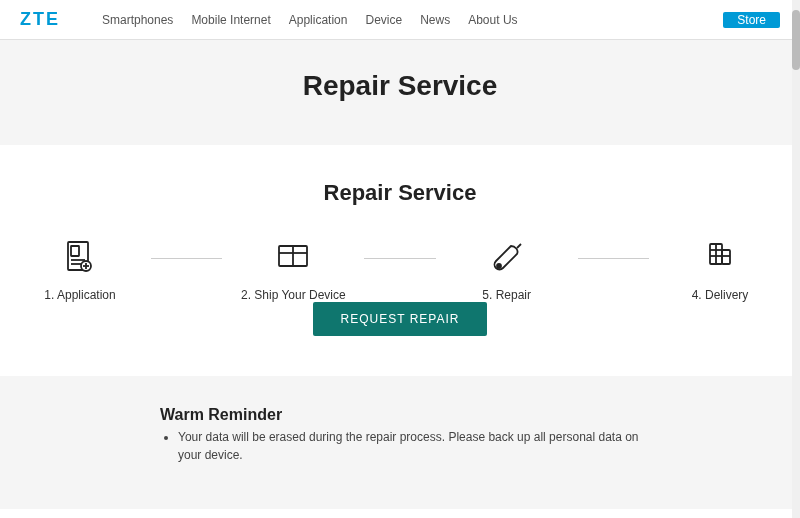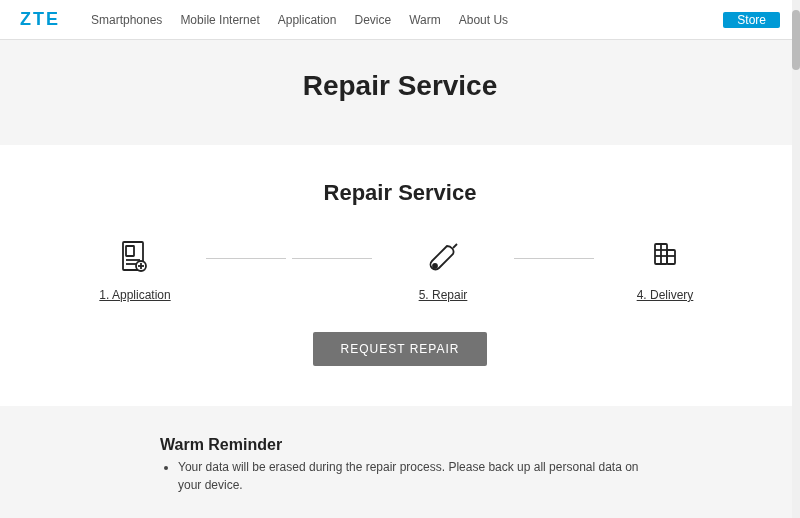--- a/index.html
+++ b/index.html
@@ -12,21 +12,21 @@
       height: 40px;
       padding: 0 20px;
       border-bottom: 1px solid #e0e0e0;
       background: #fff;
     }
     #logo {
       font-size: 18px;
       font-weight: bold;
       color: #009ad6;
       letter-spacing: 2px;
-      margin-right: 31px;
+      margin-right: 42px;
     }
     #nav {
       display: flex;
       gap: 18px;
       flex: 1;
       align-items: flex-end;
     }
     .nav-item {
       font-size: 12px;
       color: #555;
@@ -70,23 +70,21 @@
       font-size: 22px;
       font-weight: bold;
       color: #222;
       margin-bottom: 30px;
     }
     #steps-container {
       display: flex;
       justify-content: center;
       align-items: flex-start;
       gap: 16px;
-      margin-bottom: 30px;
       position: relative;
-      text-decoration: underline;
     }
     .step {
       display: flex;
       flex-direction: column;
       align-items: center;
       width: 120px;
       position: relative;
     }
     .step-icon {
       width: 44px;
@@ -110,21 +108,21 @@
       flex: 1;
       height: 1px;
       background: #ccc;
       margin-top: 22px;
       max-width: 80px;
       align-self: flex-start;
       margin-left: -5px;
       margin-right: -5px;
     }
     #request-btn {
-      background: #737373;
+      background: #0f766e;
       color: #fff;
       border: none;
       padding: 10px 28px;
       font-size: 12px;
       cursor: pointer;
       letter-spacing: 1px;
       border-radius: 2px;
     }
 
     
@@ -170,21 +168,21 @@
 </head>
 <body>
 
 <div id="header">
   <div id="logo">ZTE</div>
   <nav id="nav">
     <a class="nav-item">Smartphones</a>
     <a class="nav-item">Mobile Internet</a>
     <a class="nav-item">Application</a>
     <a class="nav-item">Device</a>
-    <a class="nav-item">Warm</a>
+    <a class="nav-item">News</a>
     <a class="nav-item">About Us</a>
   </nav>
   <button id="store-btn">Store</button>
 </div>
 
 <section id="hero">
   <h1 id="hero-title">Repair Service</h1>
 </section>
 
 <section id="steps-section">
@@ -201,20 +199,30 @@
           <circle cx="24" cy="26" r="5" fill="#fff" stroke="#222"></circle>
           <line x1="24" y1="23" x2="24" y2="29"></line>
           <line x1="21" y1="26" x2="27" y2="26"></line>
         </svg>
       </div>
       <span class="step-label">1. Application</span>
     </div>
 
     <div class="step-connector"></div>
 
+    <div class="step">
+      <div class="step-icon">
+        <svg viewBox="0 0 36 36" fill="none" stroke="#222" stroke-width="1.8">
+          <rect x="4" y="6" width="28" height="20" rx="1"></rect>
+          <line x1="4" y1="13" x2="32" y2="13"></line>
+          <line x1="18" y1="6" x2="18" y2="26"></line>
+        </svg>
+      </div>
+      <span class="step-label">2. Ship Your Device</span>
+    </div>
 
     <div class="step-connector"></div>
 
     <div class="step">
       <div class="step-icon">
         <svg viewBox="0 0 36 36" fill="none" stroke="#222" stroke-width="1.8">
           <path d="M22 6 C26 6 30 10 28 14 L14 28 C12 30 9 30 7 28 C5 26 5 23 7 21 L21 7 C21.3 6.7 21.7 6 22 6Z"></path>
           <circle cx="10" cy="26" r="2" fill="#222"></circle>
           <line x1="28" y1="8" x2="32" y2="4"></line>
         </svg>

